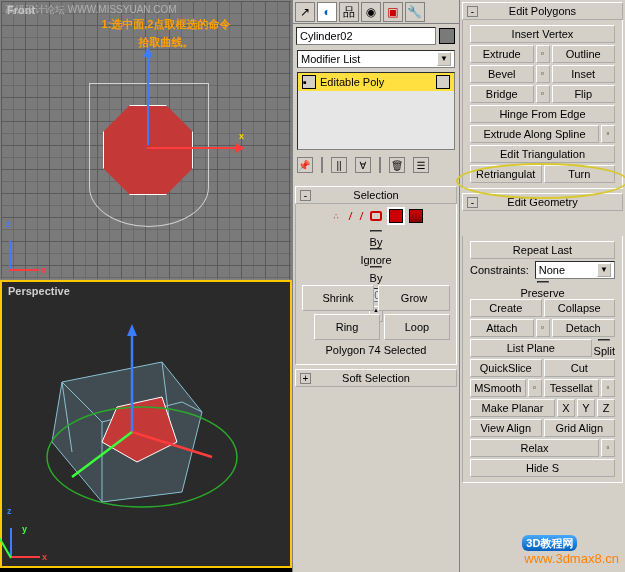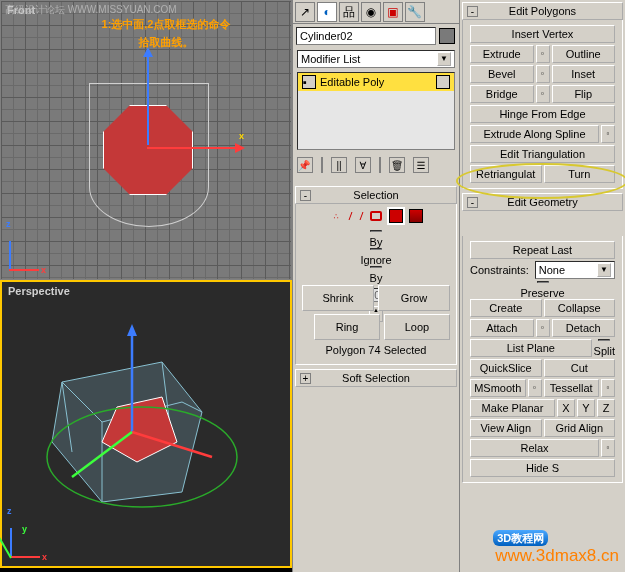--- a/index.html
+++ b/index.html
@@ -30,21 +30,21 @@
 .arrow-up { border-left:5px solid transparent; border-right:5px solid transparent; border-bottom:10px solid #3c7cff; }
 .arrow-right { border-top:5px solid transparent; border-bottom:5px solid transparent; border-left:10px solid #ff3c3c; }
 .gizmo-y-lbl{ position:absolute; color:#ffd800; font-size:9px; font-weight:bold;}
 
 
 .annot { position:absolute; color:#ffa000; font-size:14px; font-weight:bold; line-height:18px; text-align:center; }
 
 .watermark1 { position:absolute; top:2px; left:4px; color:#b0b0b0; font-size:10px;}
 .watermark2 { position:absolute; bottom:6px; right:6px; }
 .wm2-badge{ background:linear-gradient(#4aa8ff,#0060c0); color:#fff; font-weight:bold; padding:2px 4px; border-radius:6px; font-size:11px;}
-.wm2-txt{ color:#ff8000; font-size:17px; margin-left:2px;}
+.wm2-txt{ color:#ff8000; font-size:13px; margin-left:2px;}
 
 
 .panel-col { background:#d4d0c8; display:flex; flex-direction:column; }
 .mid { width:168px; border-left:1px solid #808080; border-right:1px solid #808080; }
 .right { width:165px; }
 
 .tab-icons { height:24px; background:#d4d0c8; display:flex; padding:2px; gap:2px; border-bottom:1px solid #808080; }
 .tab-icon { width:20px; height:20px; border:1px solid #808080; background:#d4d0c8; display:flex; align-items:center; justify-content:center; font-size:12px; }
 .tab-icon.active{ background:#fff; }
 

